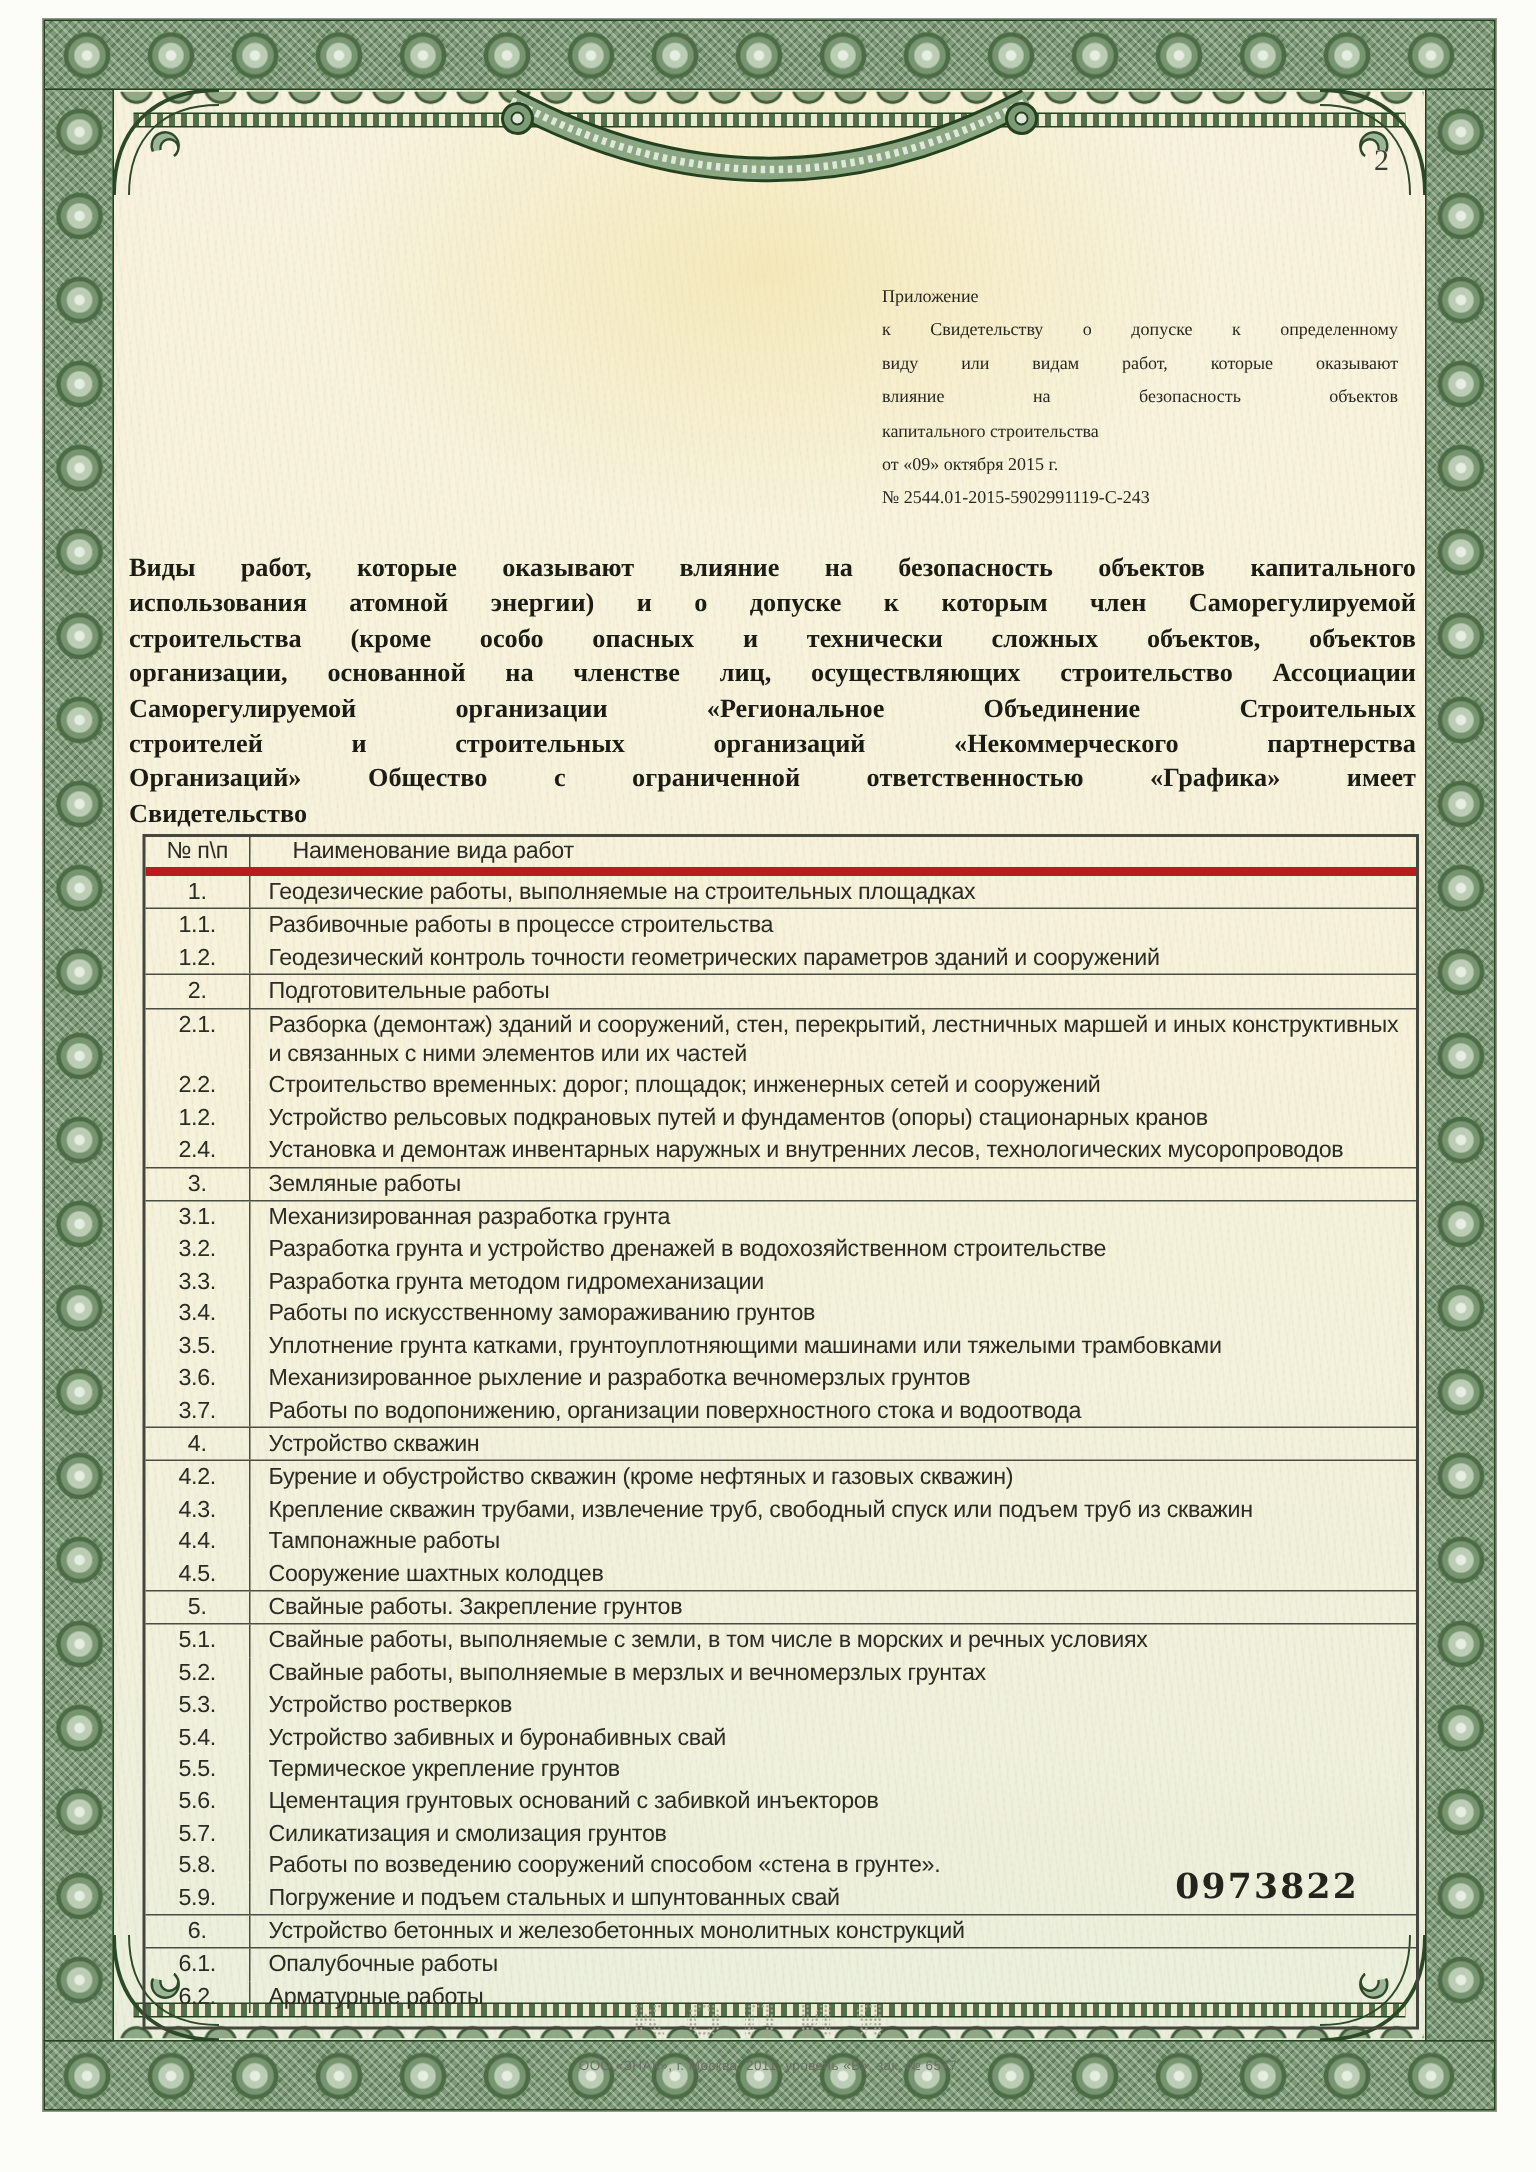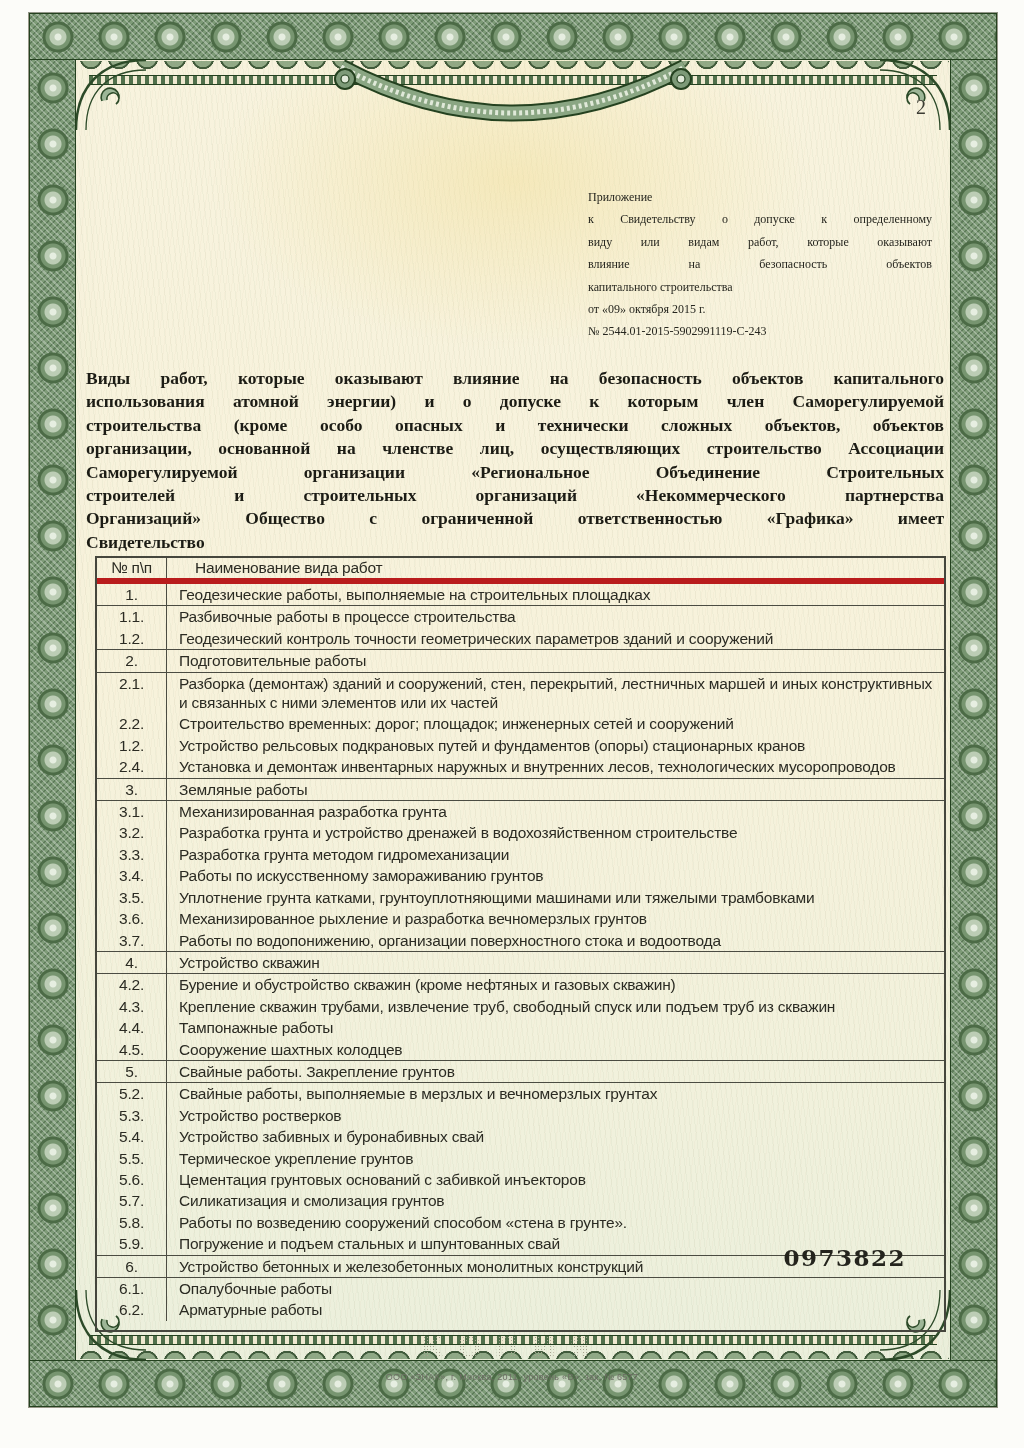--- a/index.html
+++ b/index.html
@@ -254,20 +254,24 @@
           </div>
         </div>
         <div class="sec major">
           <div class="trow">
             <div class="cell-num">5.</div>
             <div class="cell-text">Свайные работы. Закрепление грунтов</div>
           </div>
         </div>
         <div class="sec">
           <div class="trow">
+            <div class="cell-num">5.1.</div>
+            <div class="cell-text">Свайные работы, выполняемые с земли, в том числе в морских и речных условиях</div>
+          </div>
+          <div class="trow">
             <div class="cell-num">5.2.</div>
             <div class="cell-text">Свайные работы, выполняемые в мерзлых и вечномерзлых грунтах</div>
           </div>
           <div class="trow">
             <div class="cell-num">5.3.</div>
             <div class="cell-text">Устройство ростверков</div>
           </div>
           <div class="trow">
             <div class="cell-num">5.4.</div>
             <div class="cell-text">Устройство забивных и буронабивных свай</div>

